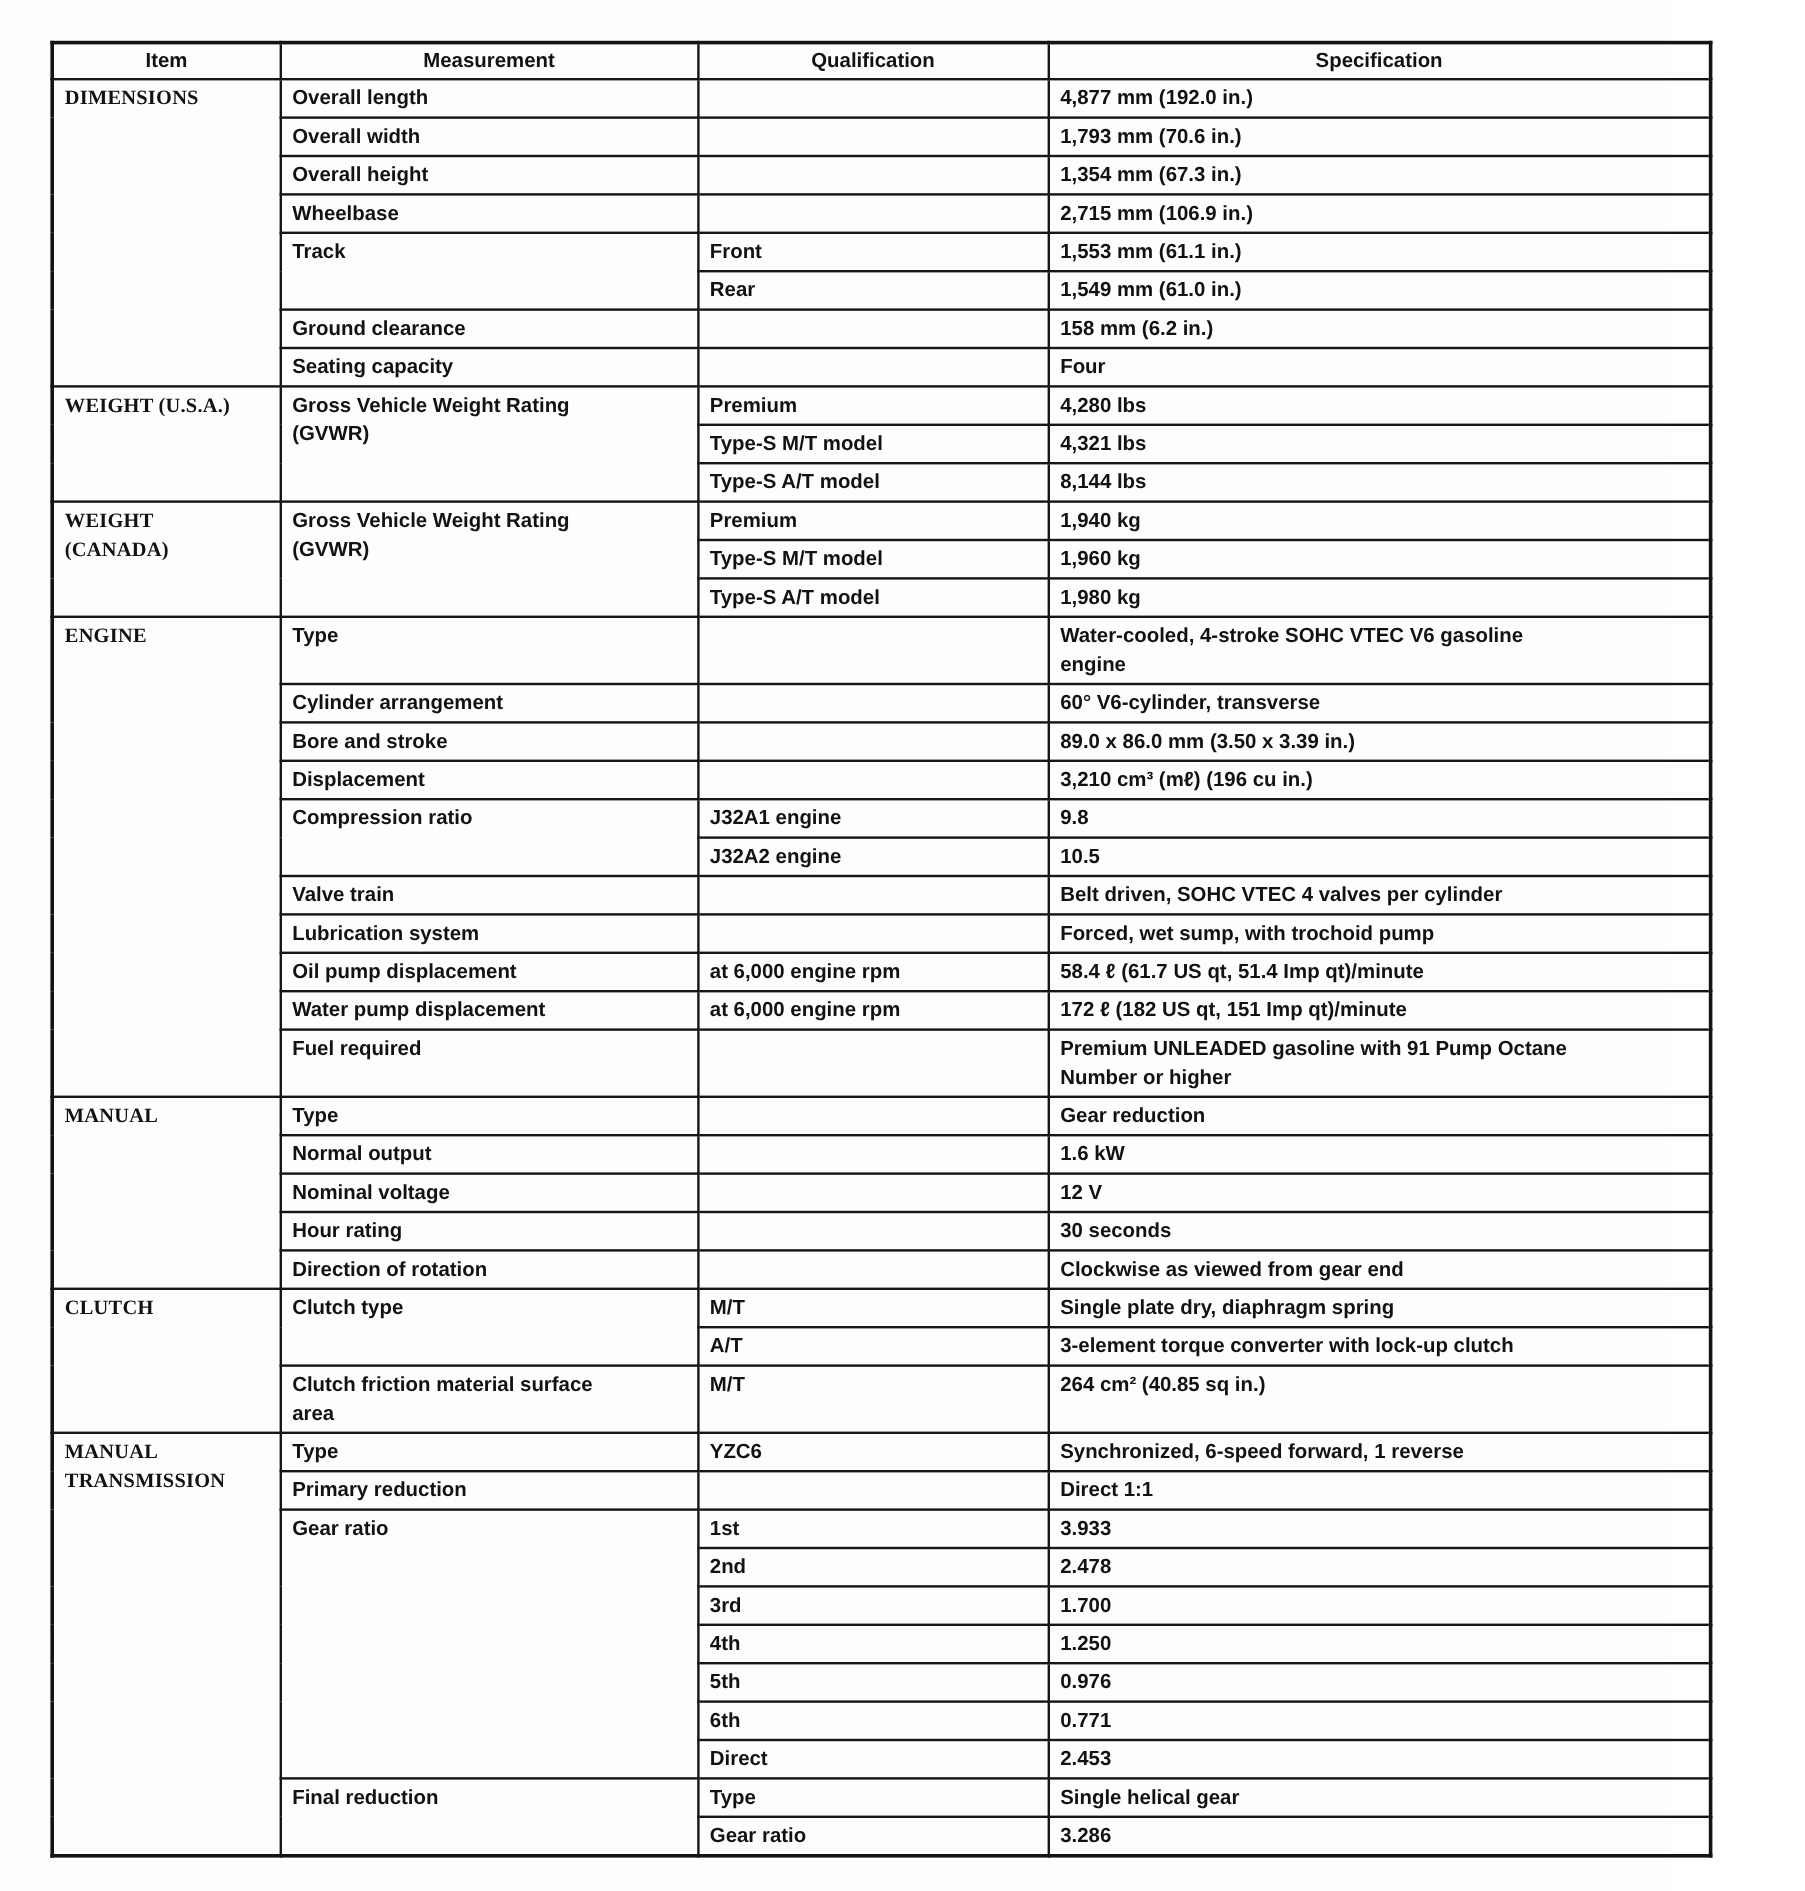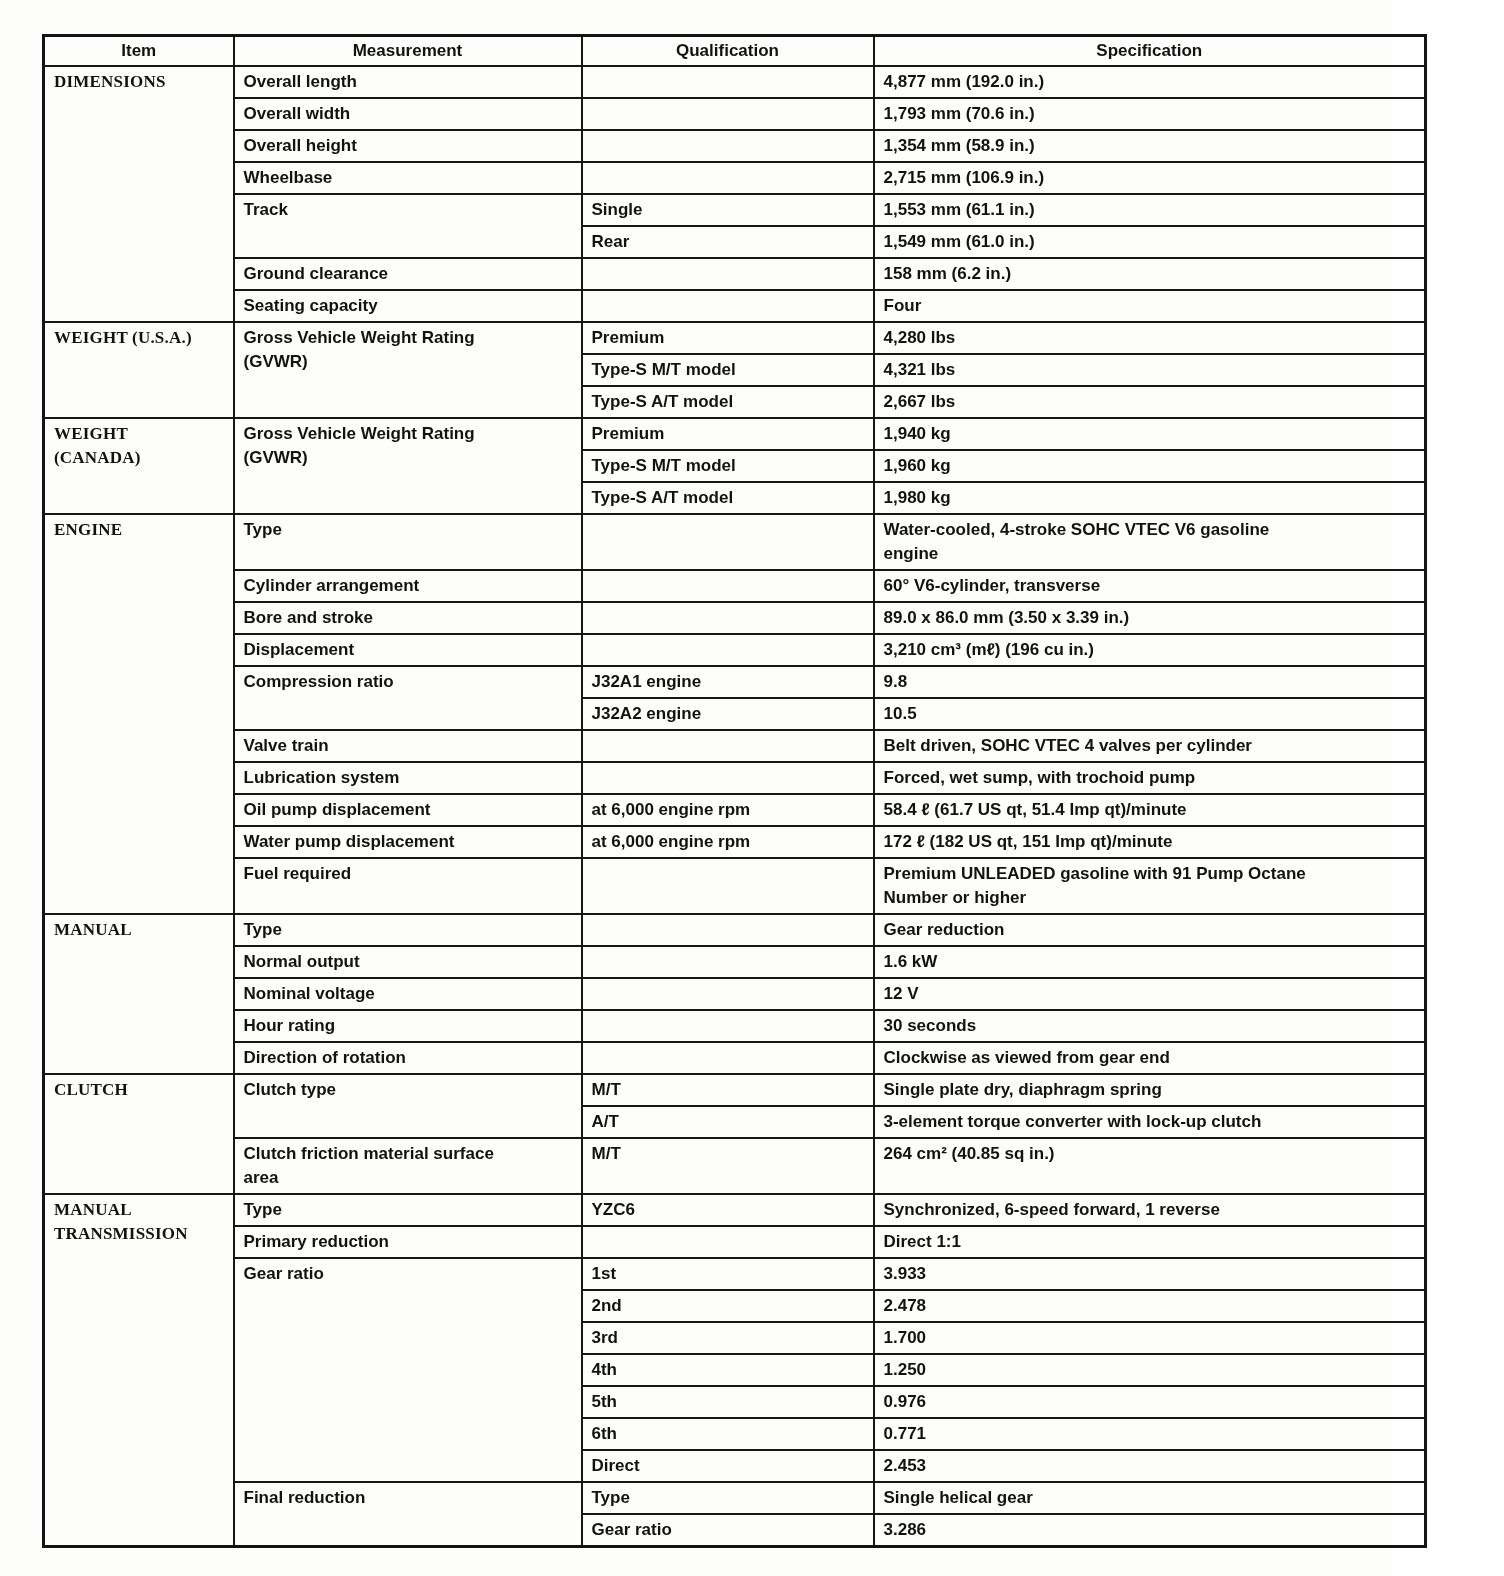--- a/index.html
+++ b/index.html
@@ -75,30 +75,30 @@
           <td class="specification-cell">4,877 mm (192.0 in.)</td>
         </tr>
         <tr>
           <td class="measurement-cell" rowspan="1">Overall width</td>
           <td class="qualification-cell"></td>
           <td class="specification-cell">1,793 mm (70.6 in.)</td>
         </tr>
         <tr>
           <td class="measurement-cell" rowspan="1">Overall height</td>
           <td class="qualification-cell"></td>
-          <td class="specification-cell">1,354 mm (58.9 in.)</td>
+          <td class="specification-cell">1,354 mm (67.3 in.)</td>
         </tr>
         <tr>
           <td class="measurement-cell" rowspan="1">Wheelbase</td>
           <td class="qualification-cell"></td>
           <td class="specification-cell">2,715 mm (106.9 in.)</td>
         </tr>
         <tr>
           <td class="measurement-cell" rowspan="2">Track</td>
-          <td class="qualification-cell">Single</td>
+          <td class="qualification-cell">Front</td>
           <td class="specification-cell">1,553 mm (61.1 in.)</td>
         </tr>
         <tr>
           <td class="qualification-cell">Rear</td>
           <td class="specification-cell">1,549 mm (61.0 in.)</td>
         </tr>
         <tr>
           <td class="measurement-cell" rowspan="1">Ground clearance</td>
           <td class="qualification-cell"></td>
           <td class="specification-cell">158 mm (6.2 in.)</td>
@@ -114,21 +114,21 @@
 (GVWR)</td>
           <td class="qualification-cell">Premium</td>
           <td class="specification-cell">4,280 lbs</td>
         </tr>
         <tr>
           <td class="qualification-cell">Type-S M/T model</td>
           <td class="specification-cell">4,321 lbs</td>
         </tr>
         <tr>
           <td class="qualification-cell">Type-S A/T model</td>
-          <td class="specification-cell">2,667 lbs</td>
+          <td class="specification-cell">8,144 lbs</td>
         </tr>
         <tr>
           <td class="item-cell" rowspan="3">WEIGHT
 (CANADA)</td>
           <td class="measurement-cell" rowspan="3">Gross Vehicle Weight Rating
 (GVWR)</td>
           <td class="qualification-cell">Premium</td>
           <td class="specification-cell">1,940 kg</td>
         </tr>
         <tr>

